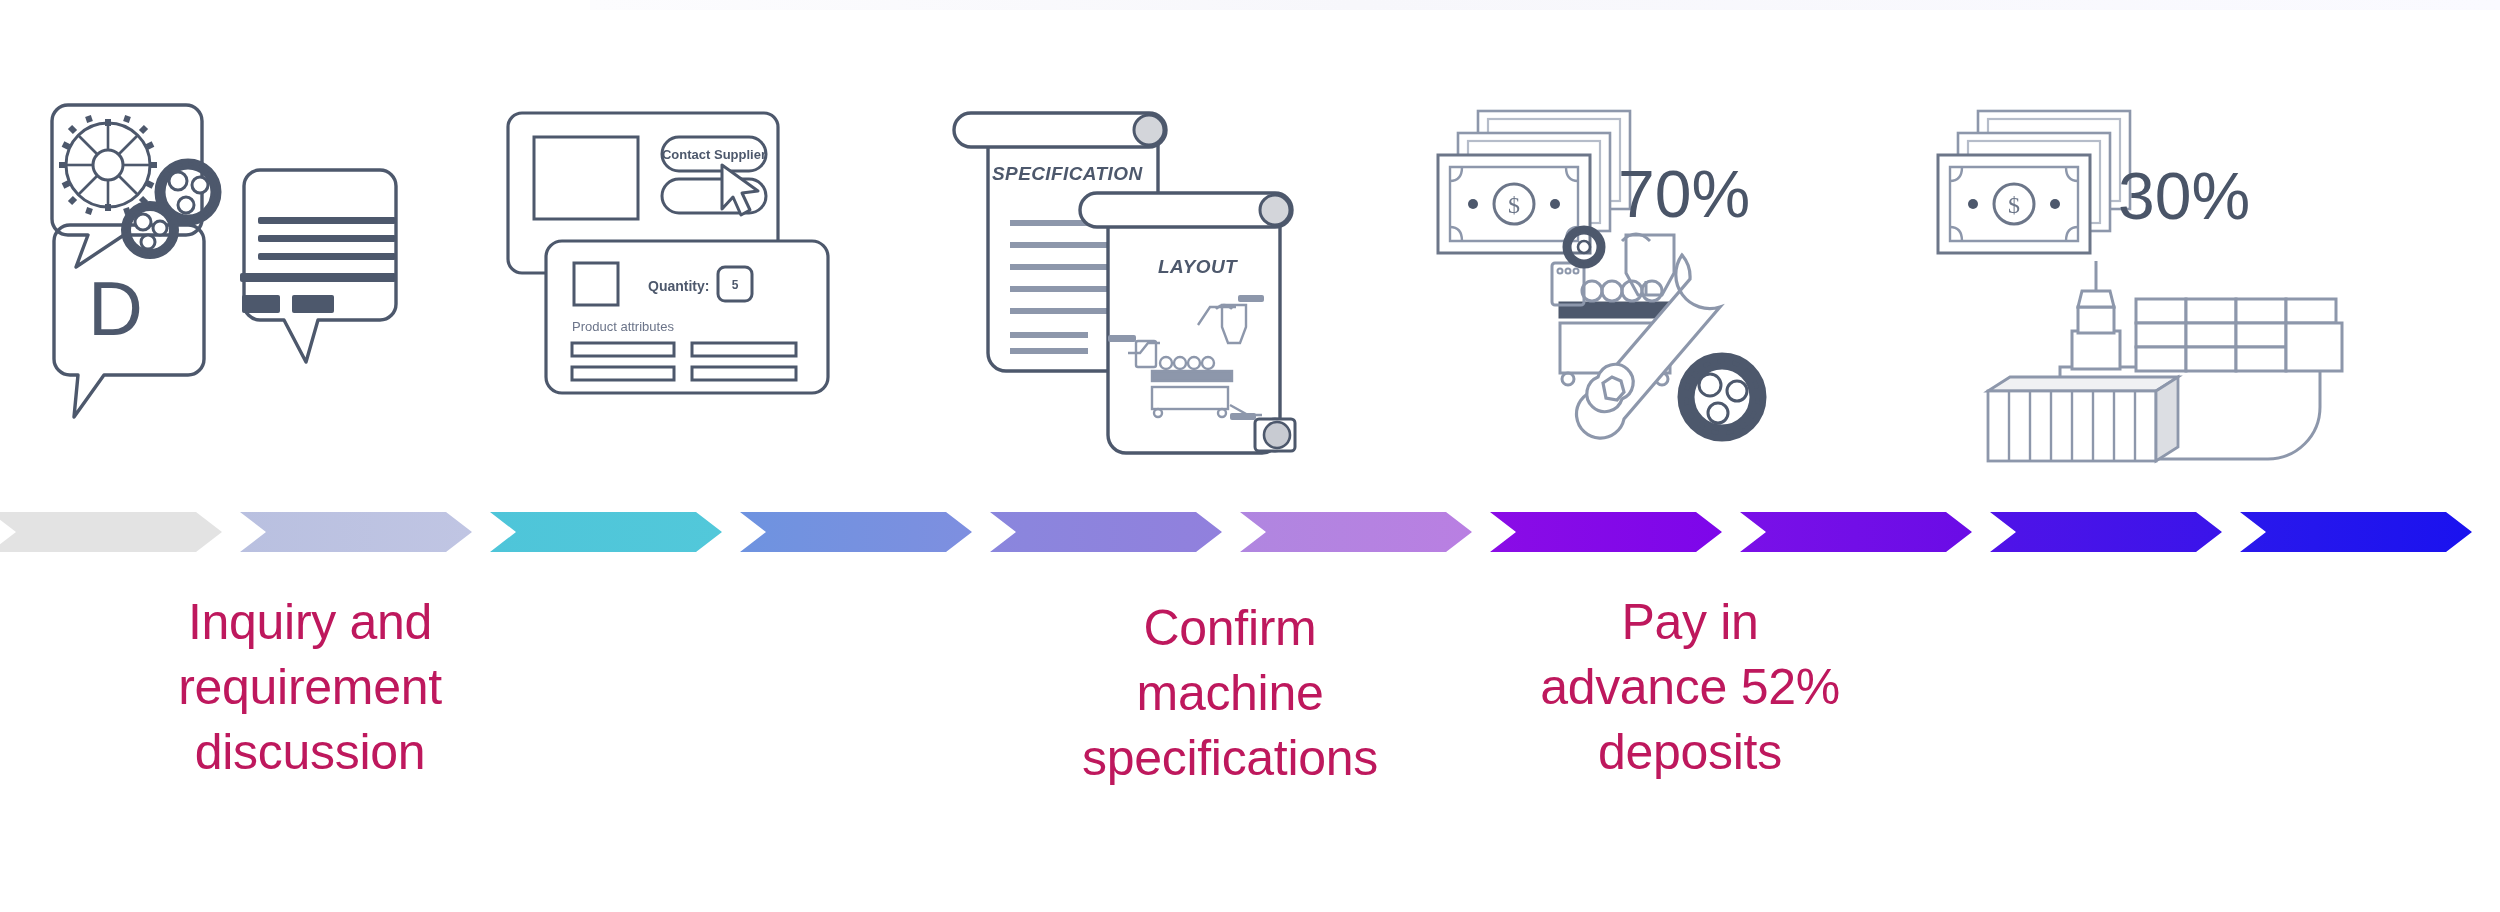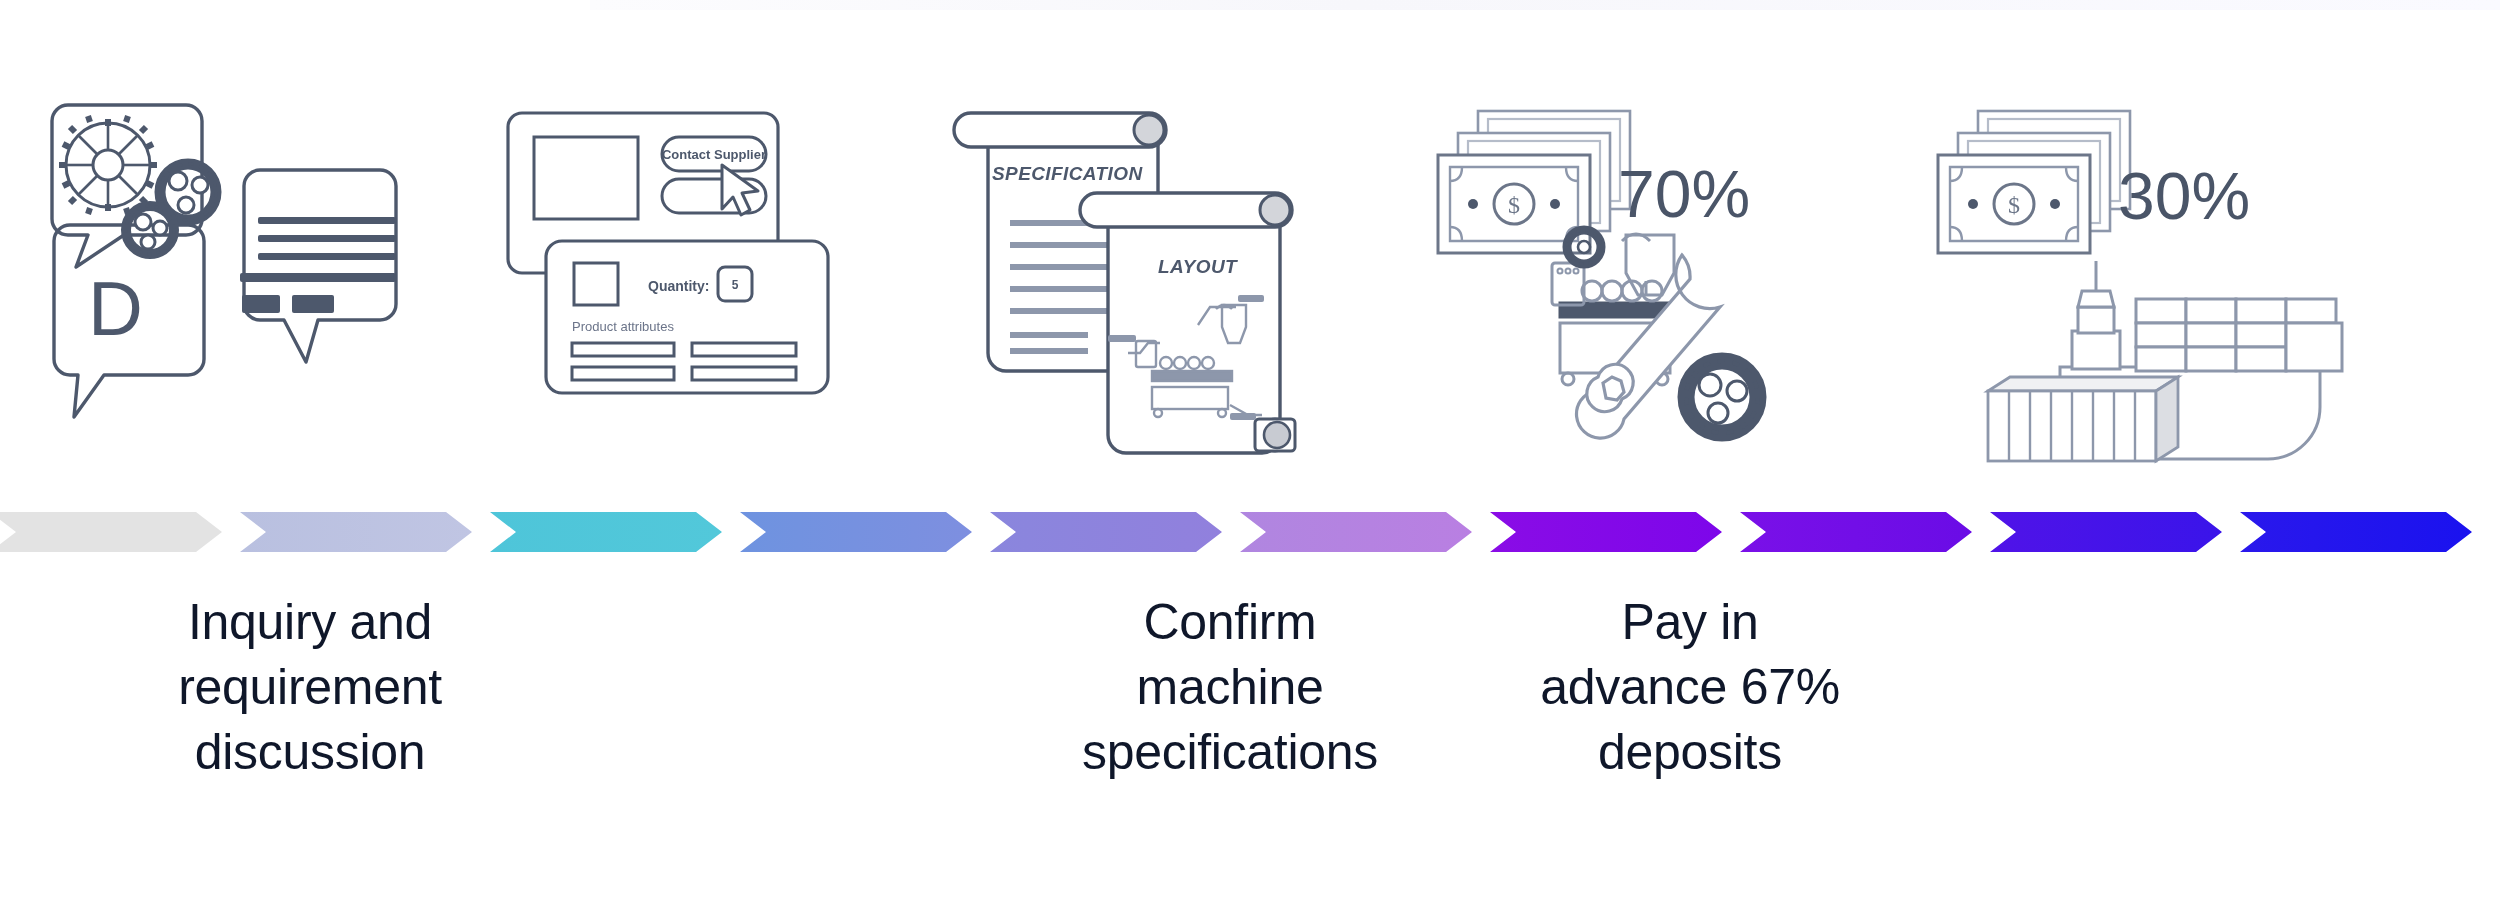--- a/index.html
+++ b/index.html
@@ -69,21 +69,21 @@
     left: 0;
     top: 590px;
     width: 2500px;
     height: 250px;
   }
   .caption {
     position: absolute;
     top: 0;
     width: 460px;
     text-align: center;
-    color: #0f172a;
+    color: #be185d;
     font-size: 50px;
     line-height: 65px;
     font-family: "Liberation Sans", sans-serif;
     white-space: pre-line;
     letter-spacing: -0.3px;
   }
 
   .pct-label {
     font-family: "Liberation Sans", sans-serif;
     font-size: 66px;
@@ -376,21 +376,21 @@
     <div class="chev" style="left: 1490px; width: 232px; display: block; background: linear-gradient(90deg, rgb(138, 12, 230) 0%, rgb(125, 6, 234) 100%);"></div>
     <div class="chev" style="left: 1740px; width: 232px; display: block; background: linear-gradient(90deg, rgb(122, 16, 232) 0%, rgb(106, 12, 230) 100%);"></div>
     <div class="chev" style="left: 1990px; width: 232px; display: block; background: linear-gradient(90deg, rgb(80, 19, 232) 0%, rgb(58, 20, 234) 100%);"></div>
     <div class="chev" style="left: 2240px; width: 232px; display: block; background: linear-gradient(90deg, rgb(42, 24, 236) 0%, rgb(26, 18, 239) 100%);"></div>
   </div>
 
   <div class="caption-row">
     <div class="caption" style="left:80px;">Inquiry and
 requirement
 discussion</div>
-    <div class="caption" style="left:1000px;">Confirm
+    <div class="caption" style="left:1000px;margin-top:6px;">Confirm
 machine
 specifications</div>
     <div class="caption" style="left:1460px;">Pay in
-advance 67%
+advance 52%
 deposits</div>
   </div>
 
 </div>
 
 </body></html>

